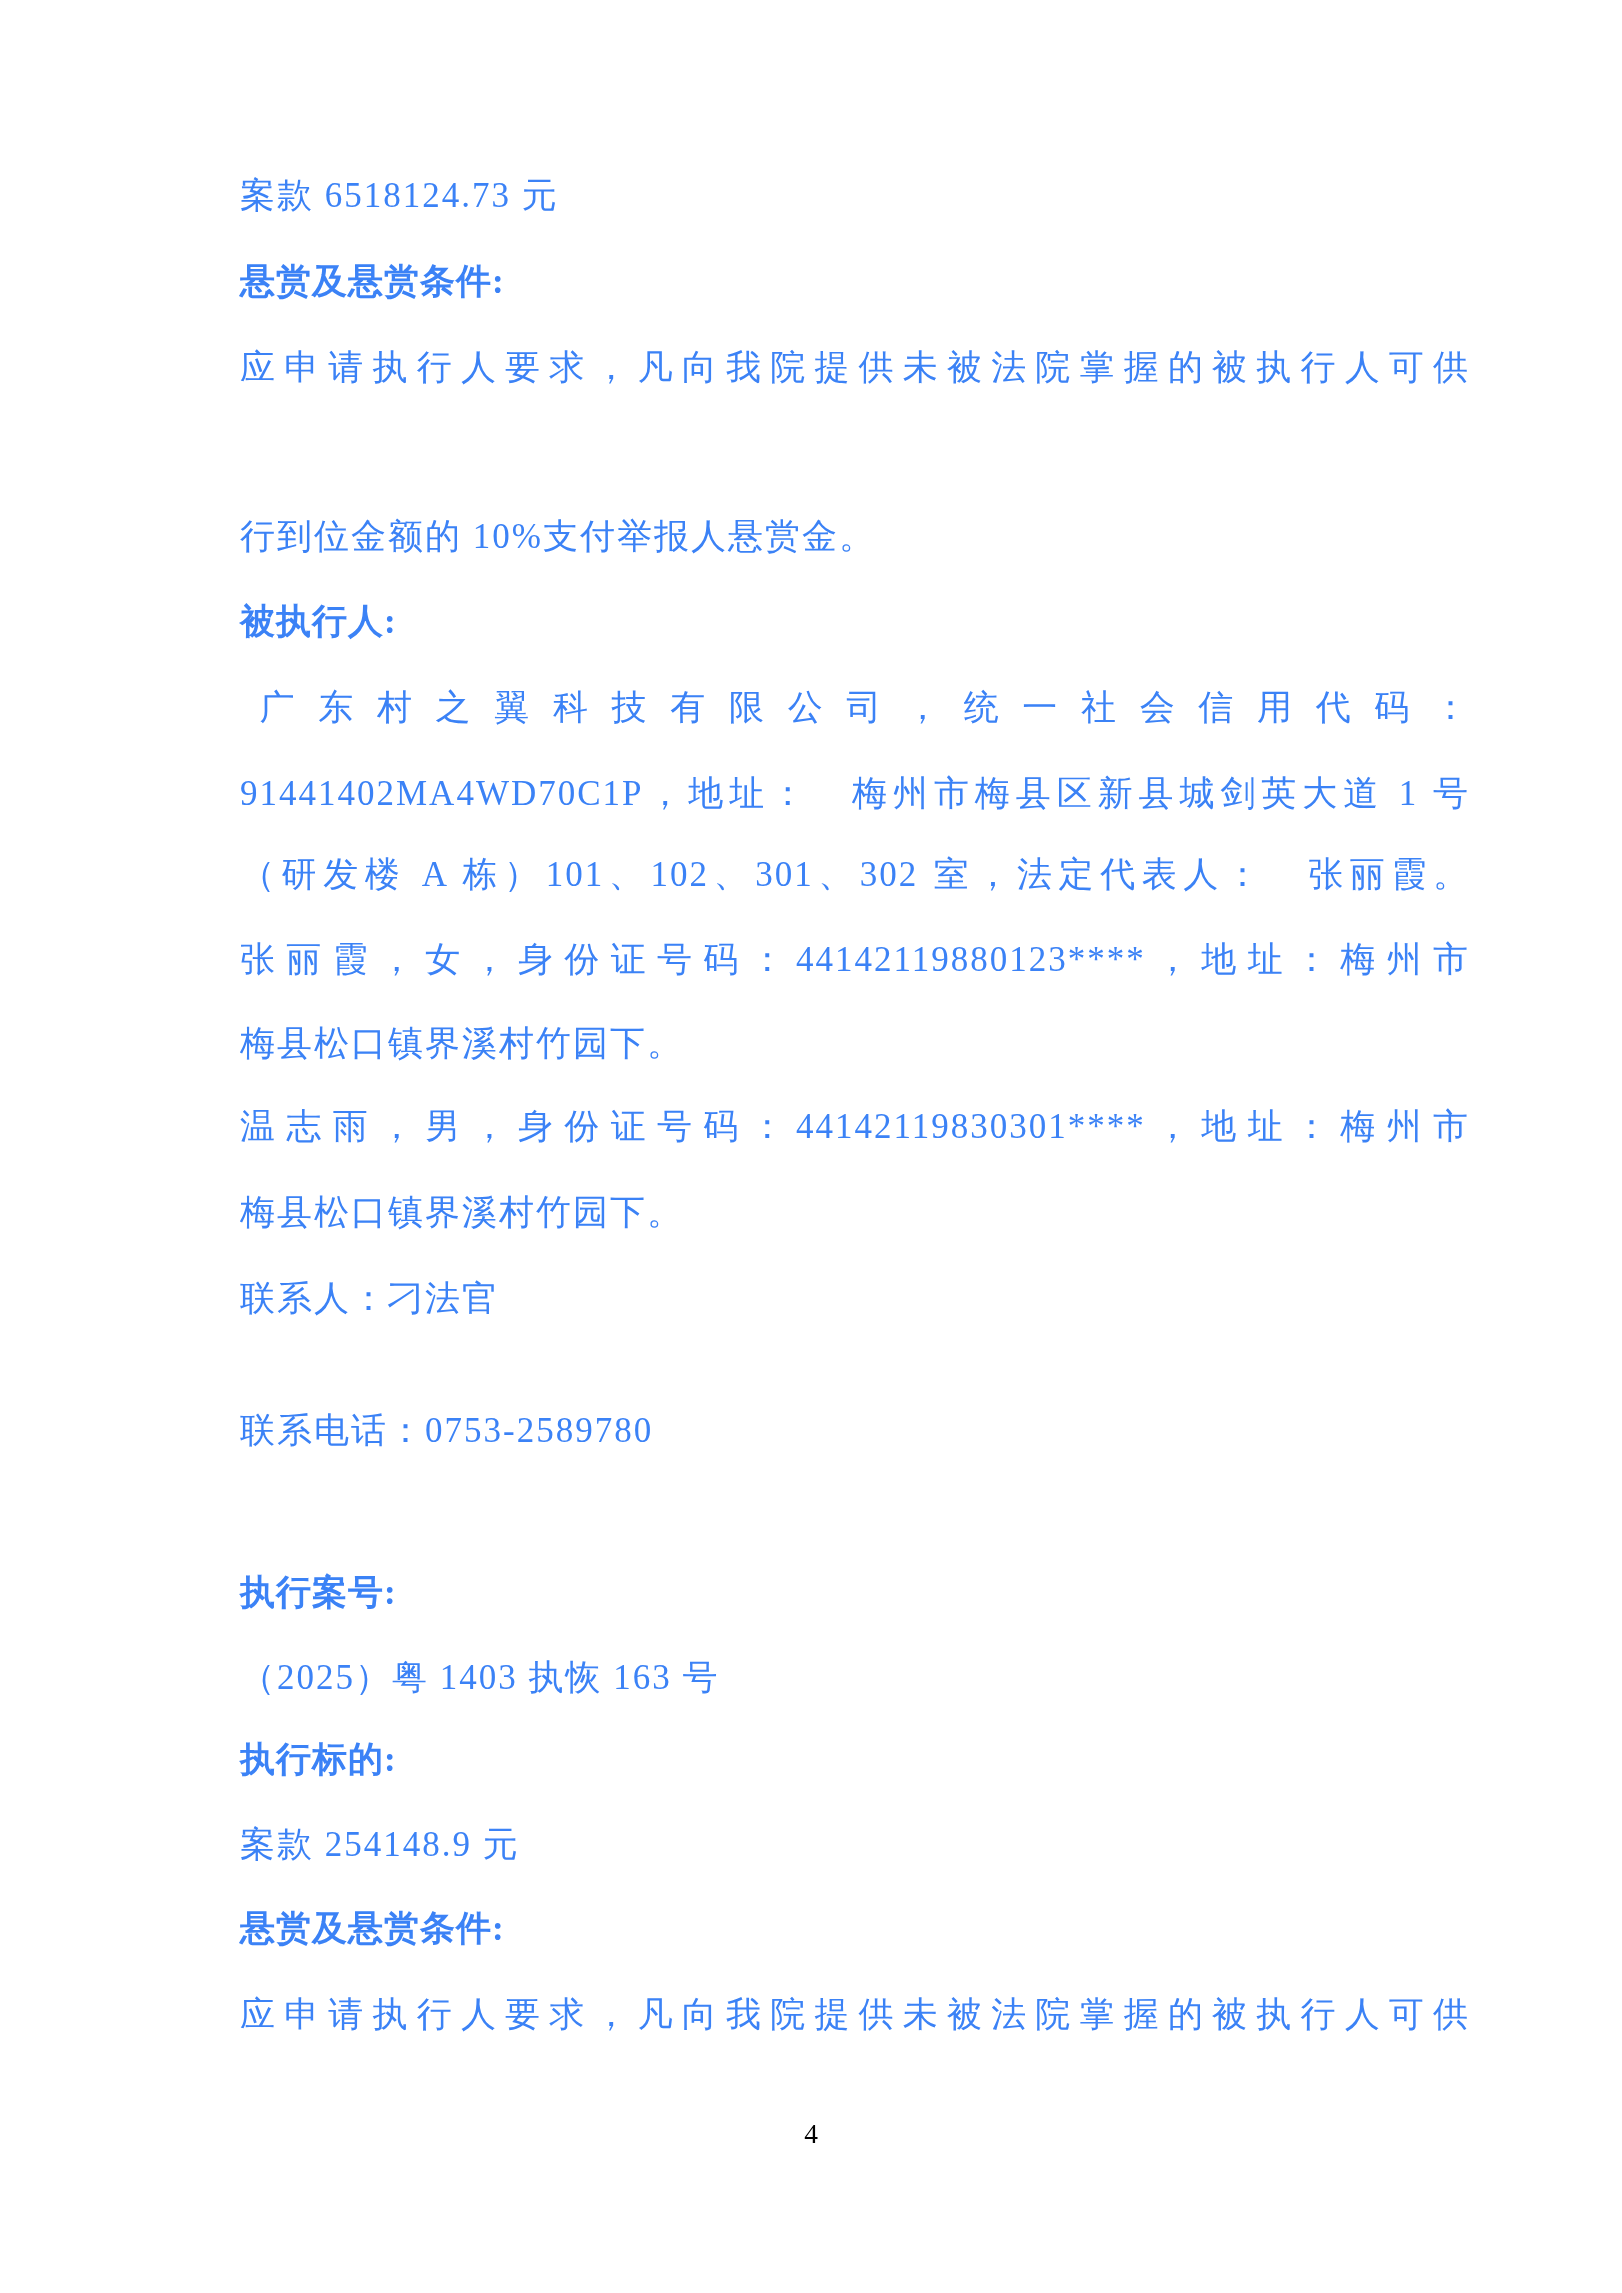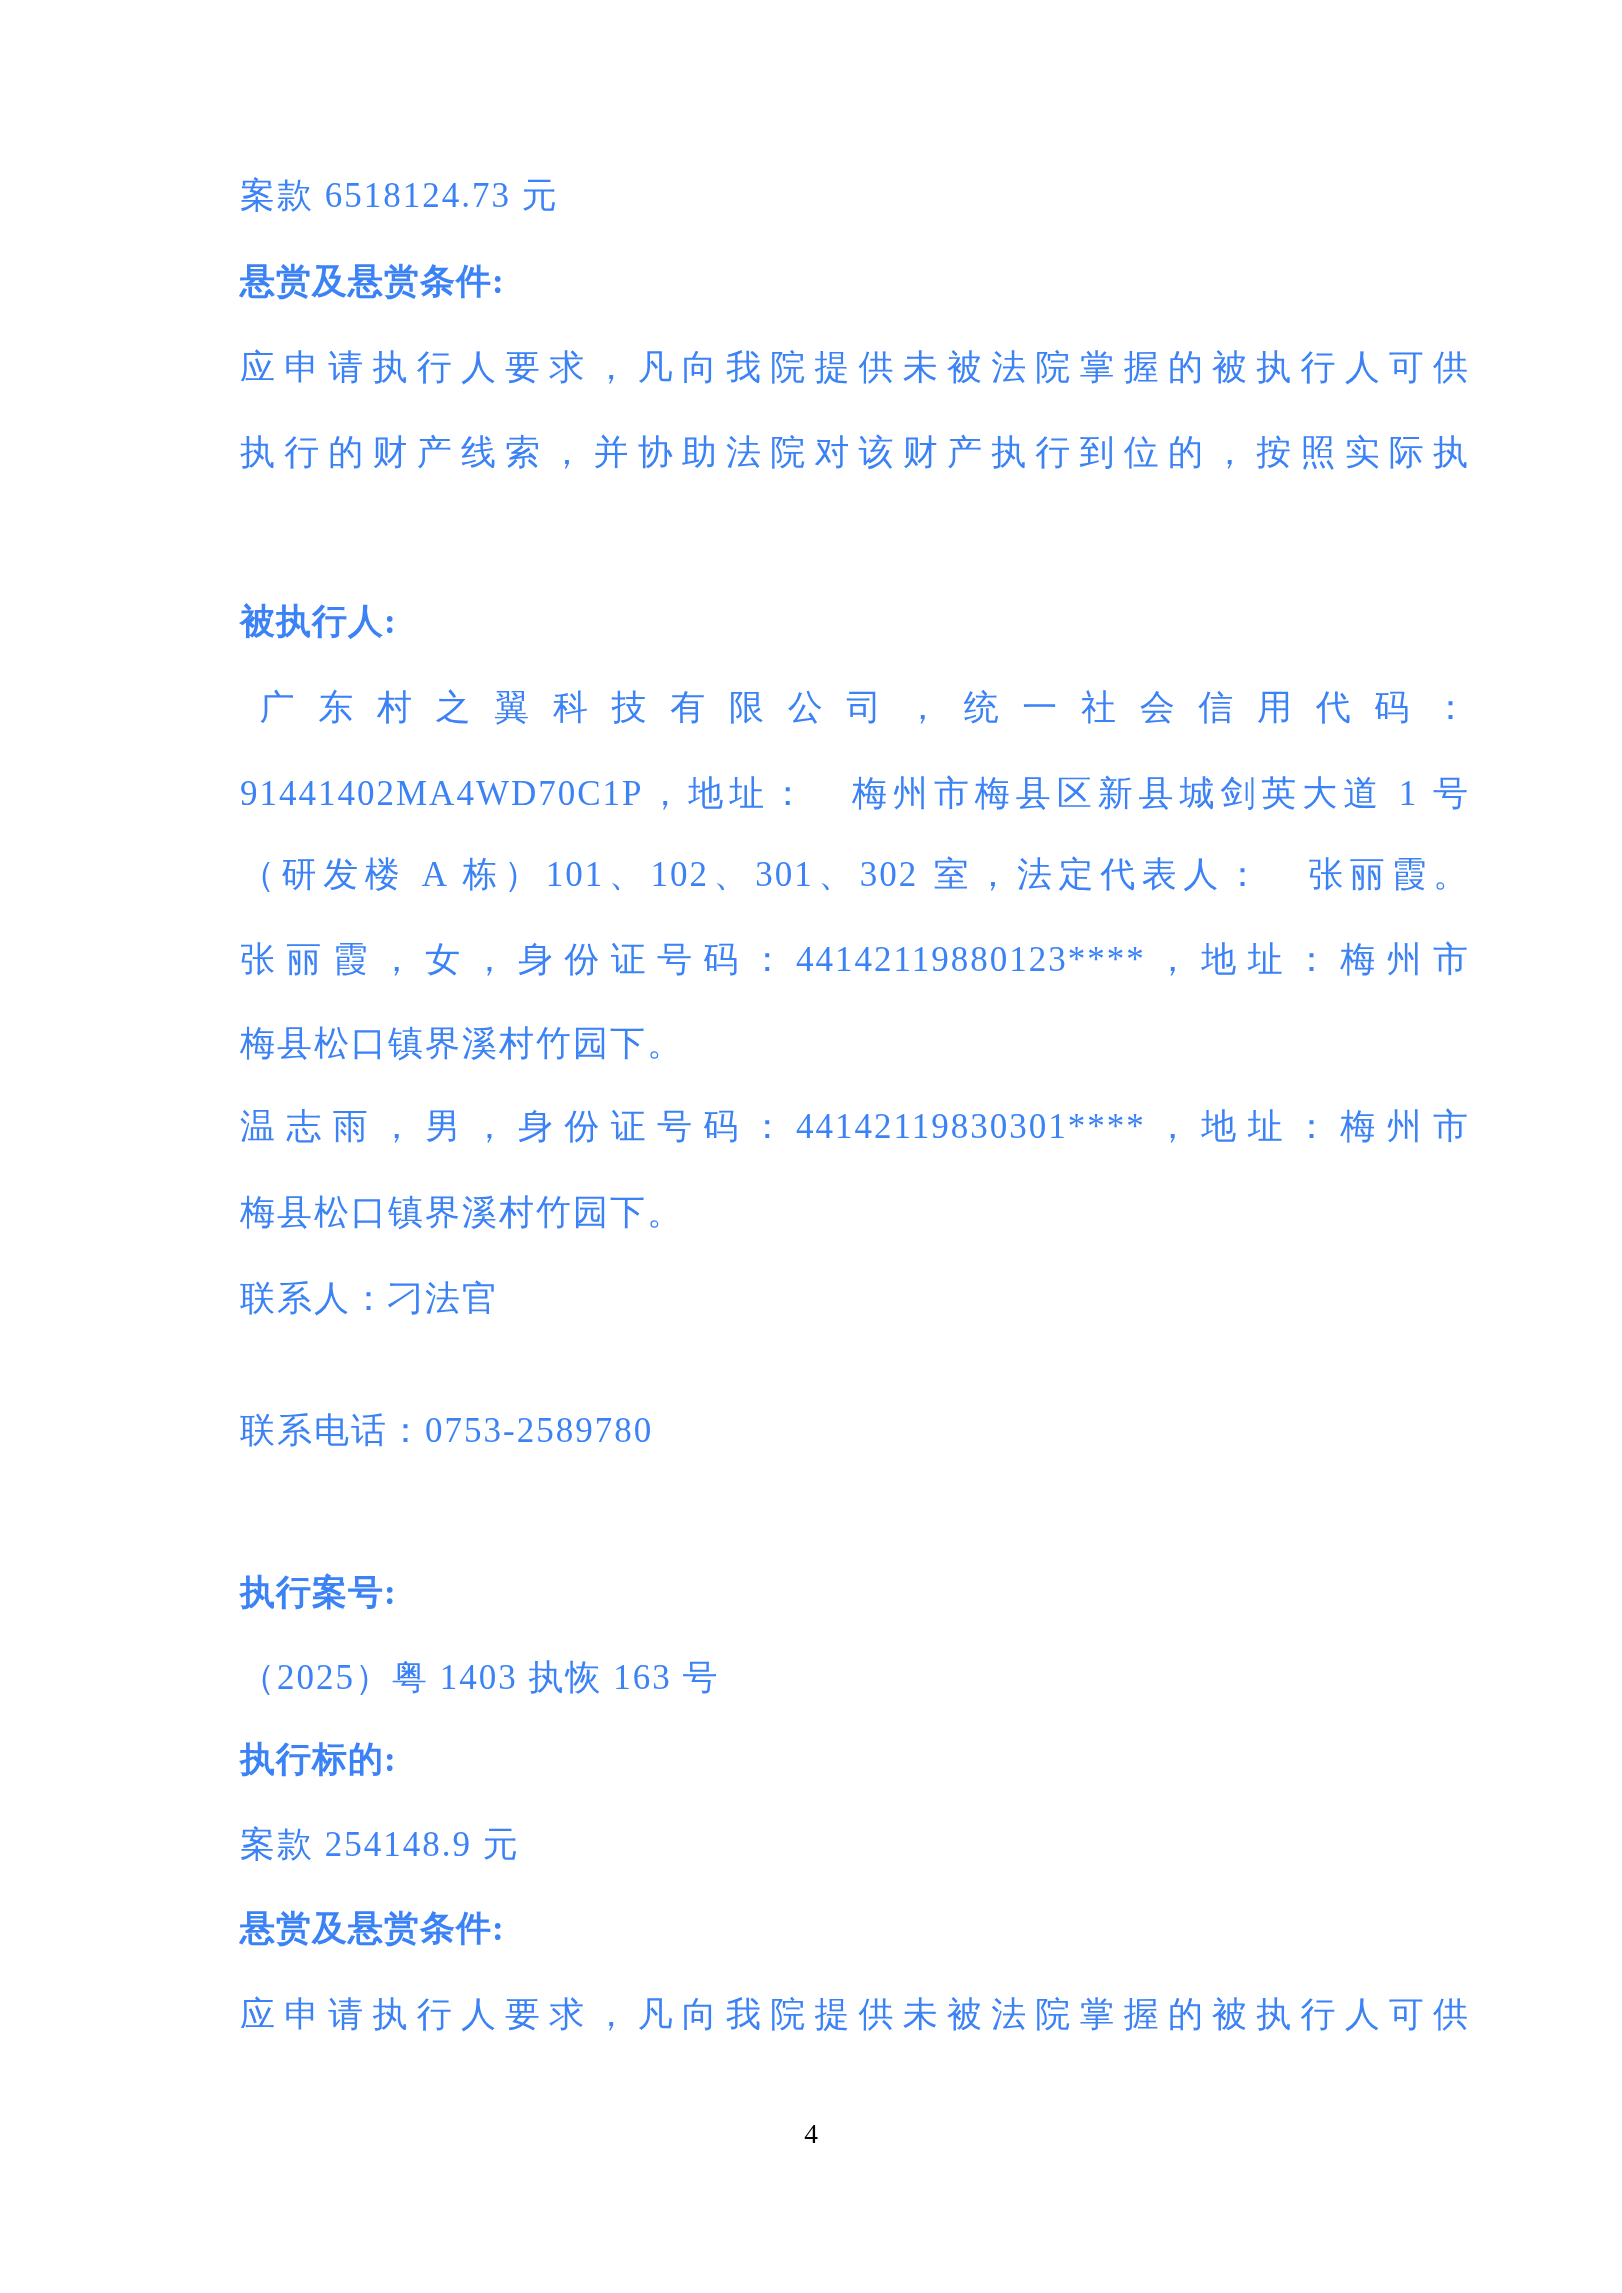--- a/index.html
+++ b/index.html
@@ -52,21 +52,21 @@
   }
 </style>
 </head>
 <body>
 
 <div class="sheet">
 
   <div class="ln" style="top:153px">案款 6518124.73 元</div>
   <div class="ln h" style="top:239px">悬赏及悬赏条件:</div>
   <div class="ln j" style="top:325px">应申请执行人要求，凡向我院提供未被法院掌握的被执行人可供</div>
-  <div class="ln j" style="top:410px">执行的财产线索，并协助法院对该财产执行到位的，按照实际执</div>
+  <div class="ln" style="top:494px">行到位金额的 10%支付举报人悬赏金。</div>
   <div class="ln j ind" style="top:665px">广东村之翼科技有限公司，统一社会信用代码：</div>
   <div class="ln h" style="top:579px">被执行人:</div>
   <div class="ln j" style="top:751px">91441402MA4WD70C1P，地址：　梅州市梅县区新县城剑英大道 1 号</div>
   <div class="ln j" style="top:832px">（研发楼 A 栋）101、102、301、302 室，法定代表人：　张丽霞。</div>
   <div class="ln j" style="top:917px">张丽霞，女，身份证号码：44142119880123****，地址：梅州市</div>
   <div class="ln" style="top:1001px">梅县松口镇界溪村竹园下。</div>
   <div class="ln j" style="top:1084px">温志雨，男，身份证号码：44142119830301****，地址：梅州市</div>
   <div class="ln" style="top:1170px">梅县松口镇界溪村竹园下。</div>
   <div class="ln" style="top:1256px">联系人：刁法官</div>
   <div class="ln" style="top:1388px">联系电话：0753-2589780</div>

